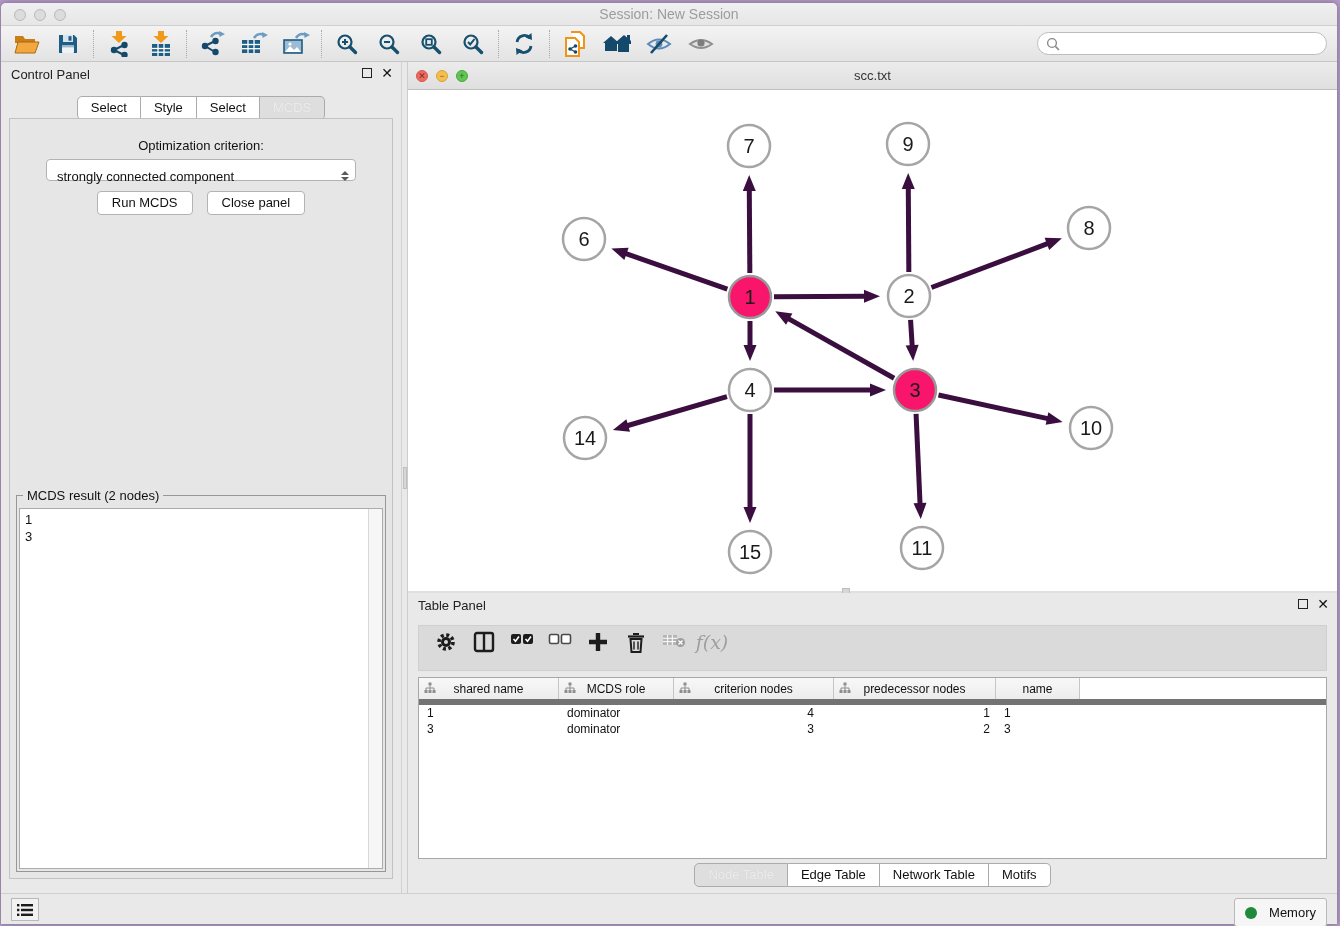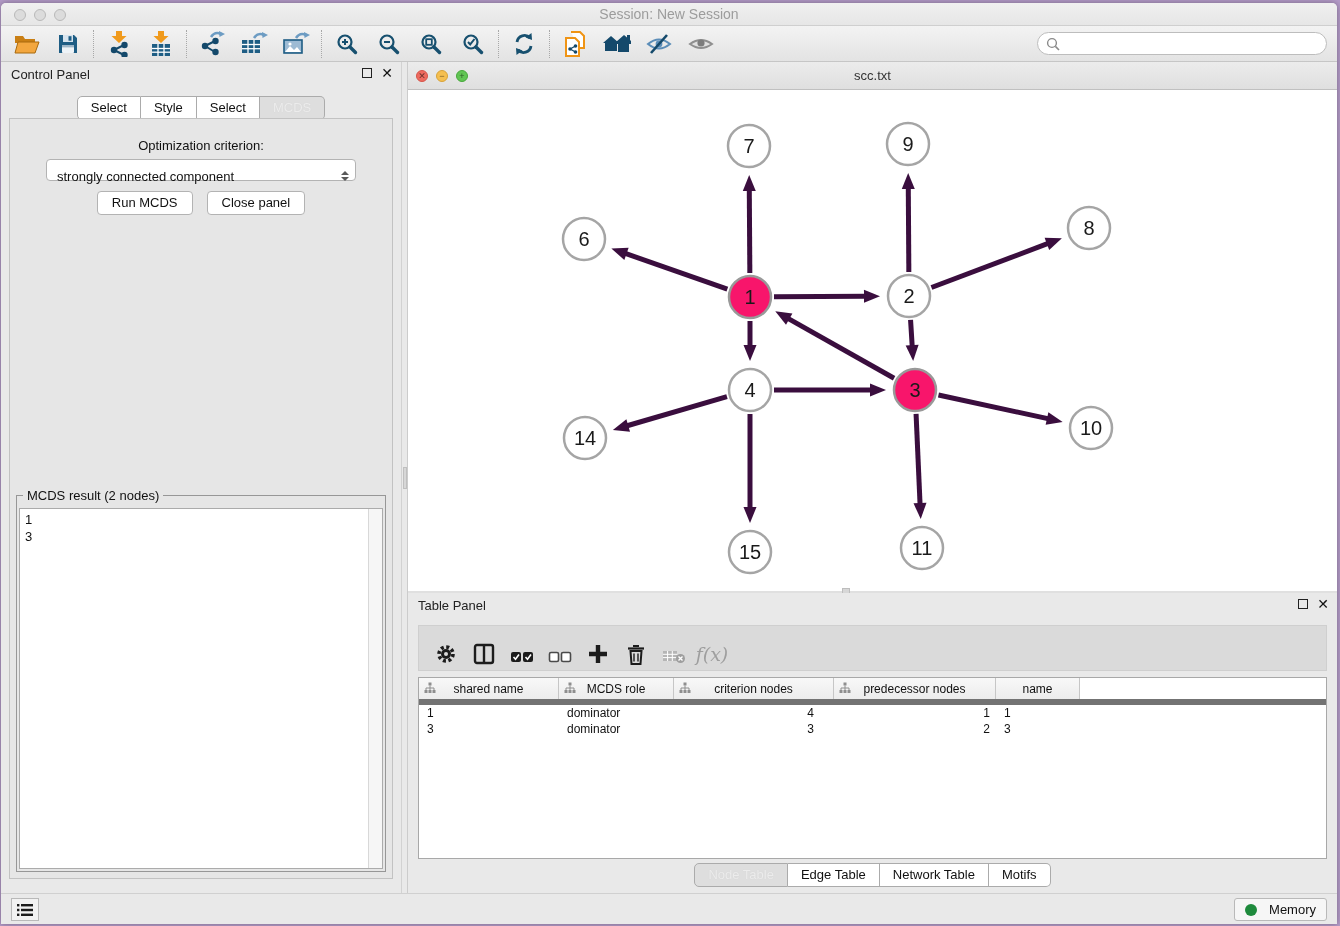--- a/index.html
+++ b/index.html
@@ -85,42 +85,42 @@
   .net-lights { position:absolute; left:8px; top:8px; display:flex; gap:8px; }
   .net-canvas { position:absolute; left:0; right:0; top:28px; bottom:2px; background:#fff; }
   .net-canvas svg { width:100%; height:100%; }
   .h-divider { position:absolute; left:407px; top:588px; right:0; height:3px; background:#e0e0e0; }
   .h-handle { position:absolute; left:434px; top:-3px; width:8px; height:8px; background:#d7d7d7; border:1px solid #bdbdbd; }
 
   
   .table-panel { position:absolute; left:407px; top:590px; right:0; bottom:31px; background:#e9e9e9; }
   .tp-toolbar { position:absolute; left:10px; right:10px; top:32px; height:46px; background:#dadada;
                 border:1px solid #cfcfcf; display:flex; align-items:center; padding-left:10px; gap:4px; }
-  .tpbtn { width:34px; height:34px; display:flex; align-items:flex-end; justify-content:center; }
+  .tpbtn { width:34px; height:34px; display:flex; align-items:flex-start; justify-content:center; }
   .fx { font-family:"DejaVu Serif","Liberation Serif",serif; font-style:italic; font-size:19px; color:#9e9e9e; }
   .tp-table { position:absolute; left:10px; right:10px; top:84px; bottom:34px; background:#fff;
               border:1px solid #a8a8a8; overflow:hidden; }
   .thead { display:flex; border-bottom:6px solid #737373; }
   .th { position:relative; height:21px; background:linear-gradient(#f8f8f8,#ececec);
         border-right:1px solid #c6c6c6; font-size:12px; color:#111;
         display:flex; align-items:center; justify-content:center; }
   .th svg { position:absolute; left:5px; top:4px; }
   .trow { display:flex; height:16px; align-items:center; }
   .td { font-size:12px; color:#111; overflow:hidden; white-space:nowrap; }
   .td.l { text-align:left; padding-left:8px; }
   .td.r2 { text-align:right; padding-right:20px; }
   .td.r3 { text-align:right; padding-right:6px; }
   .tp-tabs { position:absolute; left:0; right:0; bottom:6px; display:flex; justify-content:center; }
 
   
   .statusbar { position:absolute; left:0; right:0; bottom:0; height:31px; background:#e9e9e9;
                border-top:1px solid #d0d0d0; }
   .list-btn { position:absolute; left:10px; top:4px; width:28px; height:23px; background:#f2f2f2;
               border:1px solid #b9b9b9; display:flex; align-items:center; justify-content:center; }
-  .mem-btn { position:absolute; right:10px; top:4px; height:23px; background:#f6f6f6;
+  .mem-btn { position:absolute; right:10px; top:4px; height:29px; background:#f6f6f6;
              border:1px solid #b9b9b9; border-radius:3px; display:flex; align-items:center;
              gap:12px; padding:0 10px; font-size:13px; color:#111; }
   .mem-dot { width:12px; height:12px; border-radius:50%; background:#1e8a3c; }
 </style>
 </head>
 <body>
 
 <div class="window">
 
   <div class="titlebar">

